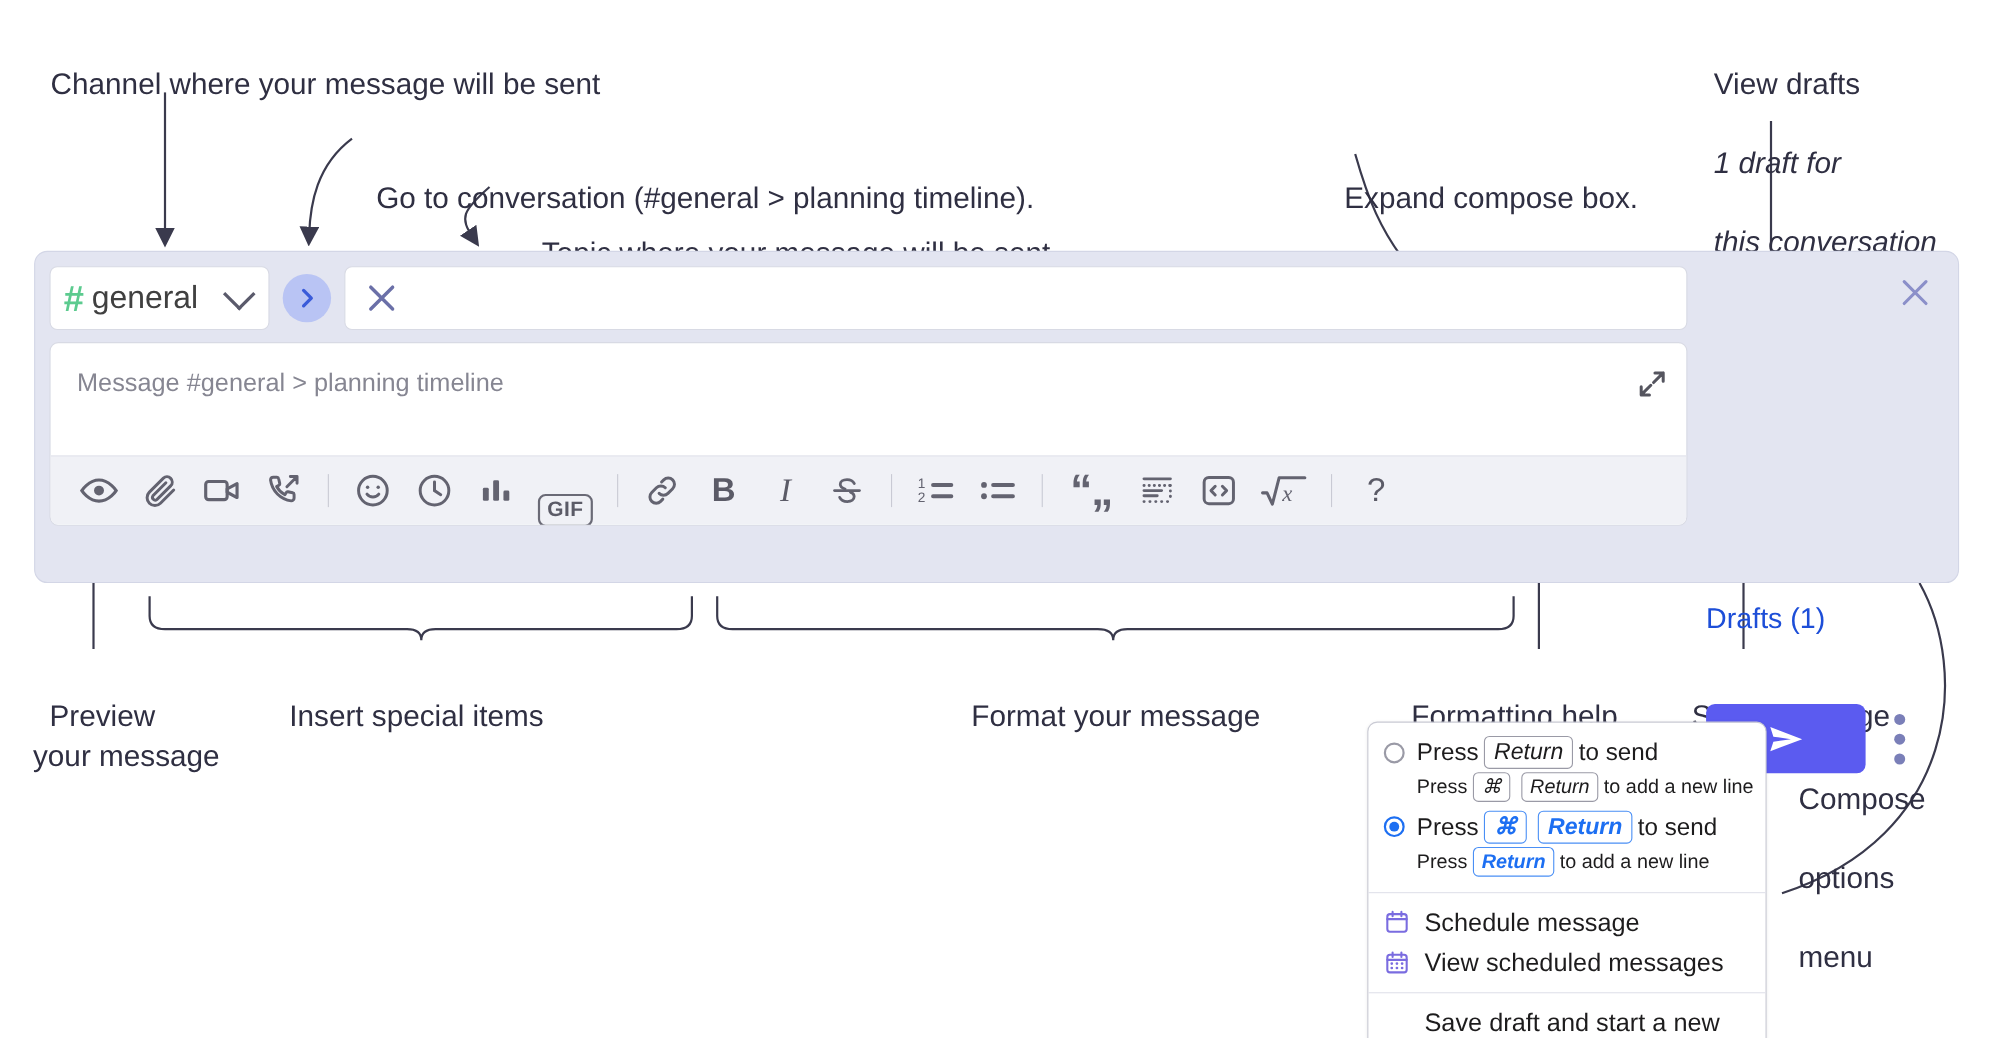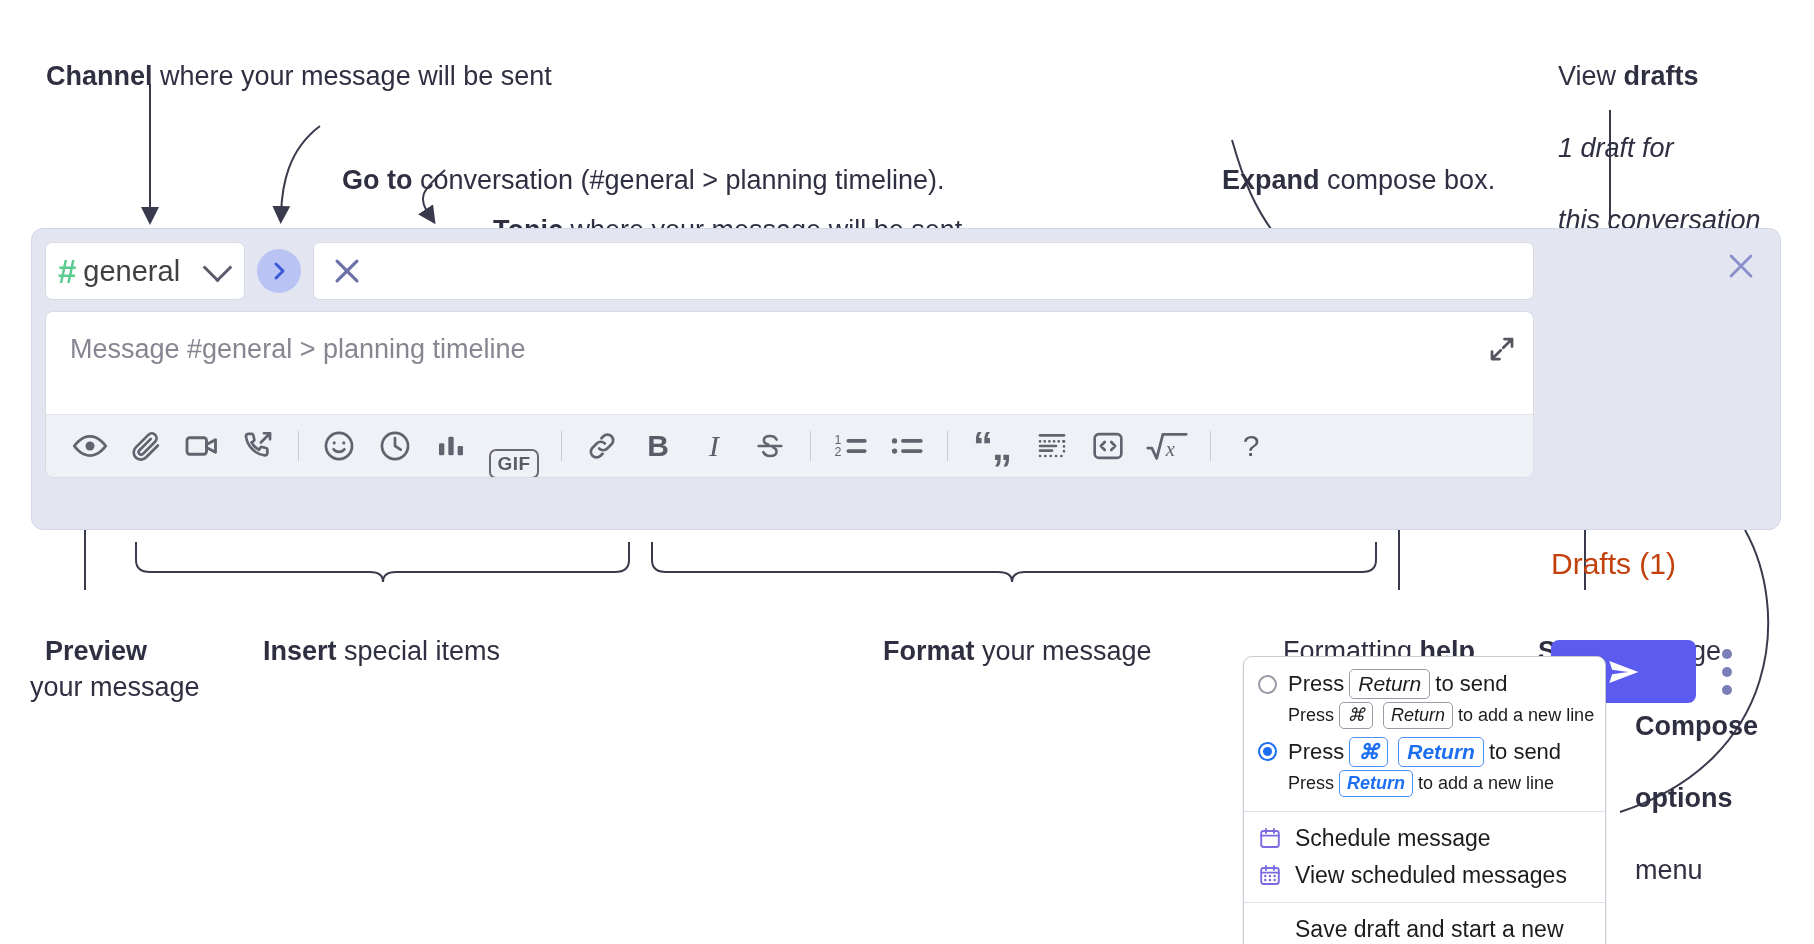--- a/index.html
+++ b/index.html
@@ -4,21 +4,21 @@
 <style>
   html,body{margin:0;padding:0;}
   body{
     width:1814px;height:944px;position:relative;overflow:hidden;
     background:#ffffff;
     font-family:"Liberation Sans", sans-serif;
     color:#2b2b3f;
     -webkit-font-smoothing:antialiased;
   }
   .ann{position:absolute;color:#2f2f42;font-size:27px;line-height:36px;white-space:pre;}
-  .ann b{font-weight:700;}
+  .ann b{font-weight:400;}
   .ann i{font-style:italic;}
 
   
   #compose{
     position:absolute;left:31px;top:228px;width:1750px;height:302px;
     background:#e3e5f1;border:1px solid #d3d6e6;border-radius:12px;
     box-sizing:border-box;
   }
   #compose-left{position:absolute;left:13px;top:13px;width:1489px;}
 
@@ -40,38 +40,38 @@
     flex:1;height:58px;background:#fff;border:1px solid #d8dae4;border-radius:7px;
     display:flex;align-items:center;box-sizing:border-box;padding:0 14px 0 16px;
   }
   #topic-value{font-size:29px;color:#1d1c1d;flex:1;}
   #topic-clear{width:34px;height:34px;flex:0 0 auto;}
 
   #msgbox{
     margin-top:11px;background:#fff;border:1px solid #d8dae4;border-radius:8px;overflow:hidden;
   }
   #msg-area{height:102px;position:relative;}
-  #msg-placeholder{position:absolute;left:24px;top:22px;font-size:27px;color:#868692;}
+  #msg-placeholder{position:absolute;left:24px;top:22px;font-size:23px;color:#868692;}
   #expand-btn{position:absolute;right:16px;top:22px;width:30px;height:30px;}
 
   #toolbar{
     height:62px;background:#f0f1f6;border-top:1px solid #e2e3ec;
     display:flex;align-items:center;padding-left:16px;gap:0;
   }
   .tb{width:56px;height:62px;display:flex;align-items:center;justify-content:center;color:#636370;}
   .tb svg{display:block;}
   .tb-sep{width:1px;height:30px;background:#c9cad4;margin:0 12px;flex:0 0 auto;}
   .tb-txt{font-size:30px;color:#5b5b67;line-height:1;}
   .gifbox{border:2.5px solid #6a6a76;border-radius:7px;padding:2px 6px;font-size:19px;font-weight:700;
           letter-spacing:.5px;color:#5b5b67;line-height:1.15;margin-top:36px;}
 
   
   #compose-right{position:absolute;right:0;top:0;width:248px;height:100%;}
   #close-x{position:absolute;right:22px;top:20px;width:34px;height:34px;}
-  #drafts-link{position:absolute;left:19px;top:318px;font-size:30px;color:#c2410c;white-space:nowrap;}
+  #drafts-link{position:absolute;left:19px;top:318px;font-size:26px;color:#1d4ed8;white-space:nowrap;}
   #send-btn{
     position:absolute;left:19px;top:411px;width:145px;height:63px;background:#5b5bf0;border-radius:8px;
     display:flex;align-items:center;justify-content:center;
   }
   #kebab{position:absolute;left:190px;top:420px;width:10px;}
   #kebab i{display:block;width:10px;height:10px;border-radius:50%;background:#7a7fb8;margin-bottom:8px;}
 
   
   #menu{
     position:absolute;left:1243px;top:656px;width:363px;

